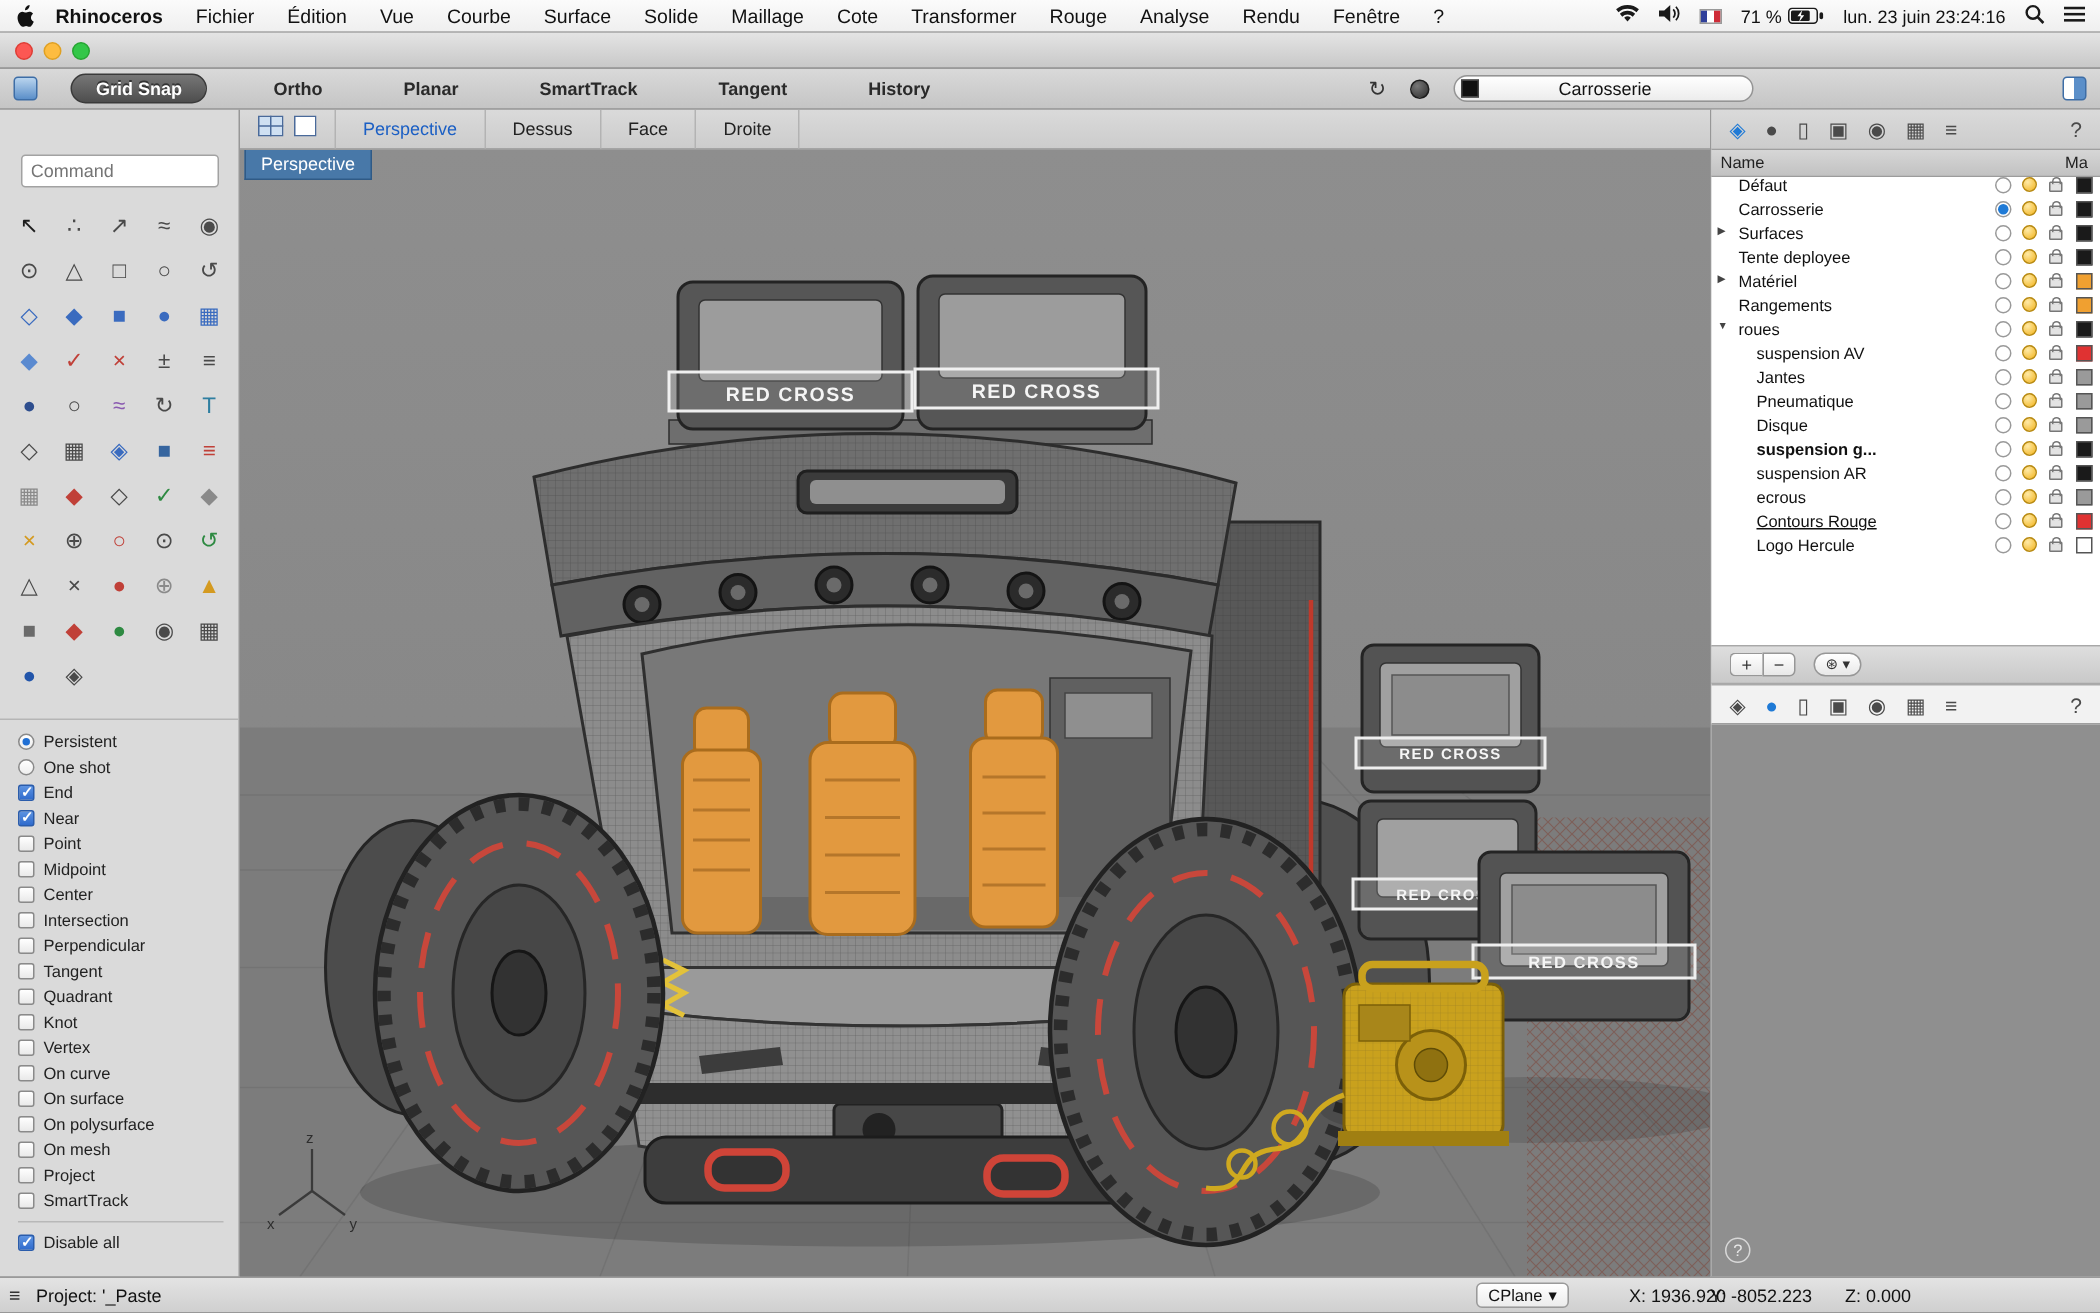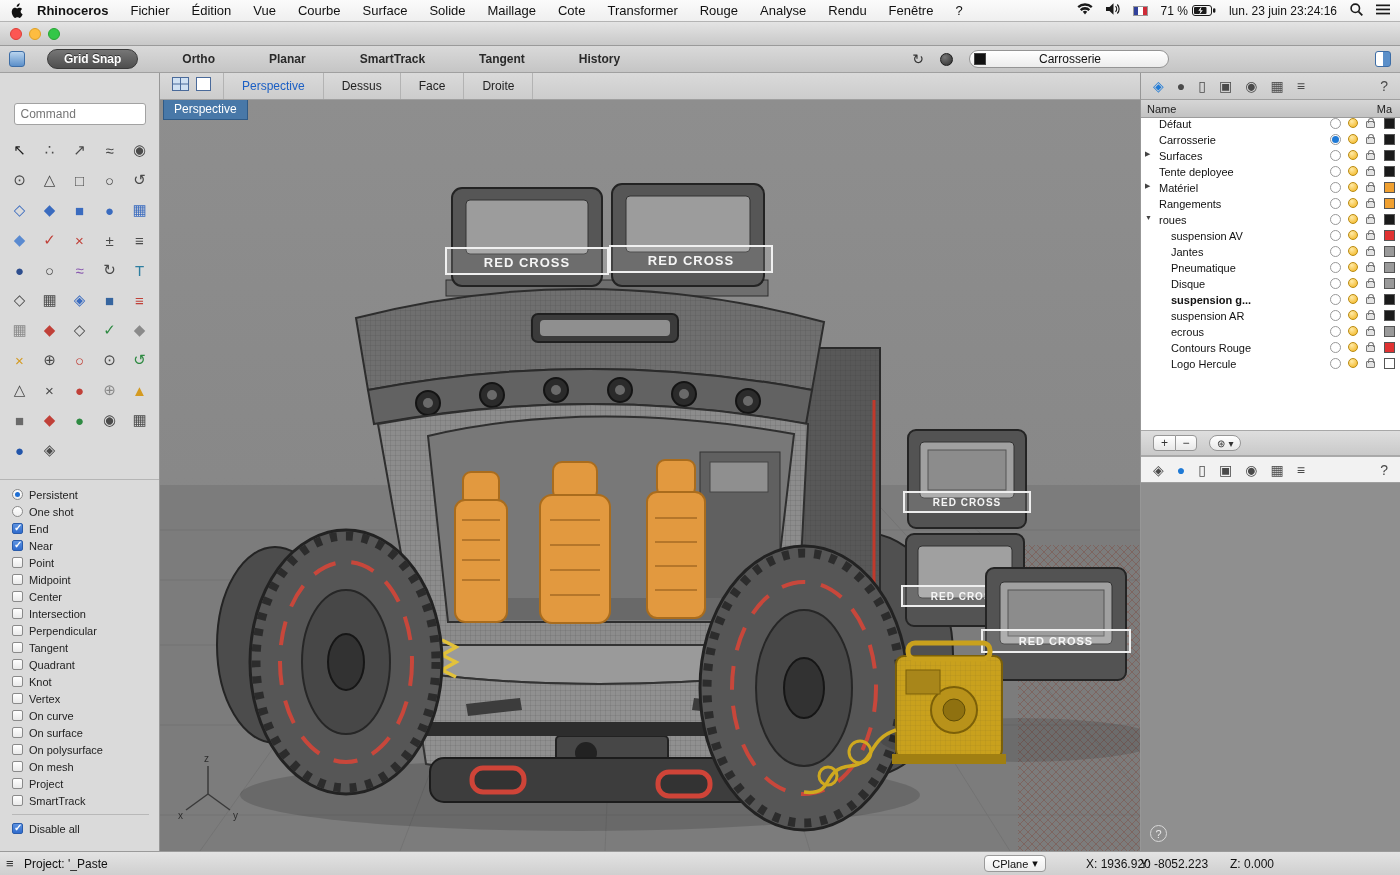--- a/index.html
+++ b/index.html
@@ -731,21 +731,21 @@
         <span class="lyr-arrow"></span>
         <span class="lyr-name" style="padding-left: 16px;">ecrous</span>
         <span class="lyr-radio"></span>
         <span class="lyr-bulb"></span>
         <span class="lyr-lock"></span>
         <span class="lyr-swatch" style="background: rgb(154, 154, 154);"></span>
       </div>
 
       <div class="layer-row">
         <span class="lyr-arrow"></span>
-        <span class="lyr-name" style="padding-left: 16px;">Contours Rouge</span>
+        <span class="lyr-name" style="padding-left: 16px; text-decoration: underline;">Contours Rouge</span>
         <span class="lyr-radio"></span>
         <span class="lyr-bulb"></span>
         <span class="lyr-lock"></span>
         <span class="lyr-swatch" style="background: rgb(224, 50, 50);"></span>
       </div>
 
       <div class="layer-row">
         <span class="lyr-arrow"></span>
         <span class="lyr-name" style="padding-left: 16px;">Logo Hercule</span>
         <span class="lyr-radio"></span>

